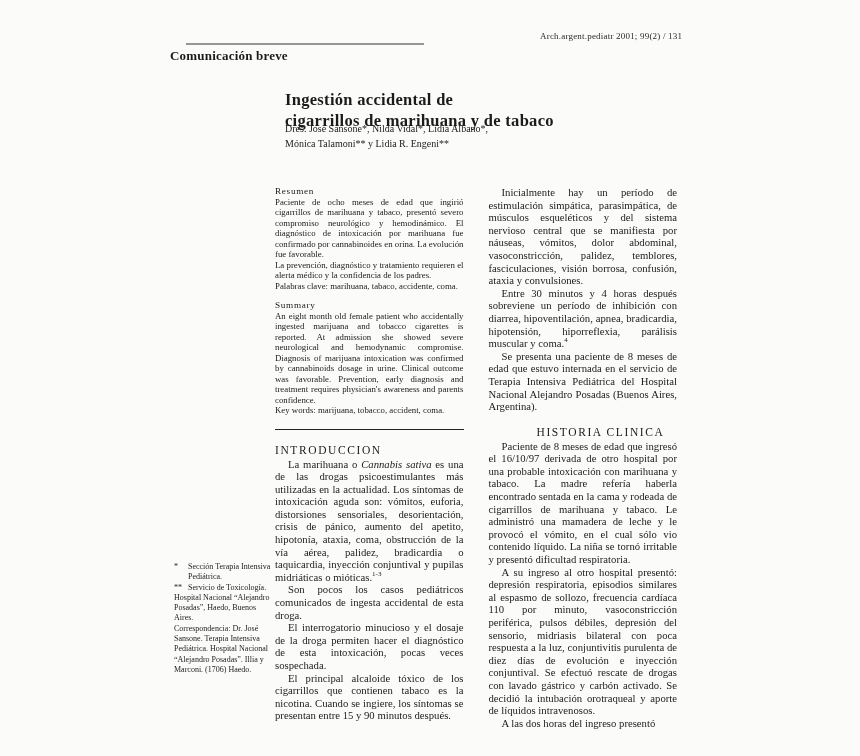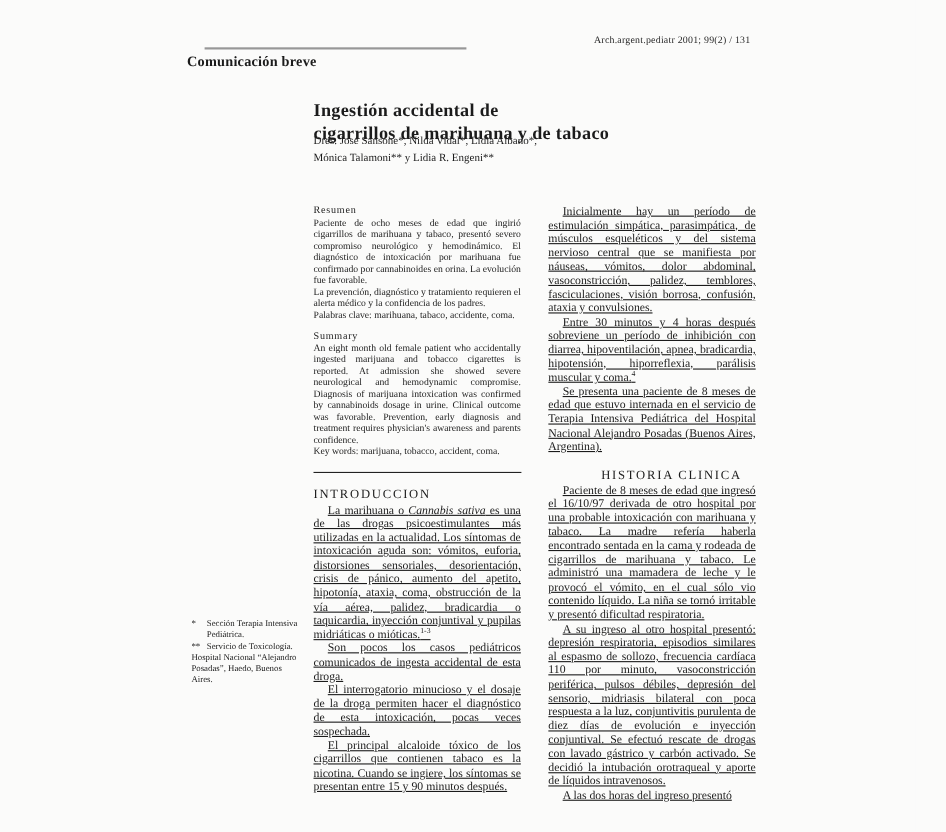--- a/index.html
+++ b/index.html
@@ -84,21 +84,21 @@
     top: 0;
   }
   .fn-block {
     margin: 0;
   }
 
   
   .columns {
     position: absolute;
     top: 186px;
-    left: 285px;
+    left: 275px;
     width: 402px;
     display: flex;
     gap: 25px;
   }
   .col {
     width: 196.5px;
   }
 
   .abstract {
     font-size: 8.8px;
@@ -131,21 +131,21 @@
     margin-top: 13px;
     margin-left: 48px;
   }
 
   .body-p {
     margin: 0;
     font-size: 10.7px;
     line-height: 12.6px;
     text-align: justify;
   }
-  .indent { text-indent: 13px; text-decoration: underline; }
+  .indent { text-indent: 13px; }
   sup.ref {
     font-size: 7px;
     line-height: 0;
   }
 </style>
 </head>
 <body>
 
 <div class="page">
 
@@ -166,20 +166,21 @@
   <aside class="margin-notes">
     <div class="fn-item">
       <span class="fn-marker">*</span>
       <span class="fn-text">Sección Terapia Intensiva Pediátrica.</span>
     </div>
     <div class="fn-item">
       <span class="fn-marker">**</span>
       <span class="fn-text">Servicio de Toxicología.</span>
     </div>
     <p class="fn-block">Hospital Nacional “Alejandro Posadas”, Haedo, Buenos Aires.</p>
+    <p class="fn-block">Correspondencia: Dr. José Sansone. Terapia Intensiva Pediátrica. Hospital Nacional “Alejandro Posadas”. Illia y Marconi. (1706) Haedo.</p>
   </aside>
 
   <div class="columns">
 
     <div class="col">
 
       <section class="abstract">
         <div class="abs-heading">Resumen</div>
         <p class="abs-p">Paciente de ocho meses de edad que ingirió cigarrillos de marihuana y tabaco, presentó severo compromiso neurológico y hemodinámico. El diagnóstico de intoxicación por marihuana fue confirmado por cannabinoides en orina. La evolución fue favorable.</p>
         <p class="abs-p">La prevención, diagnóstico y tratamiento requieren el alerta médico y la confidencia de los padres.</p>

